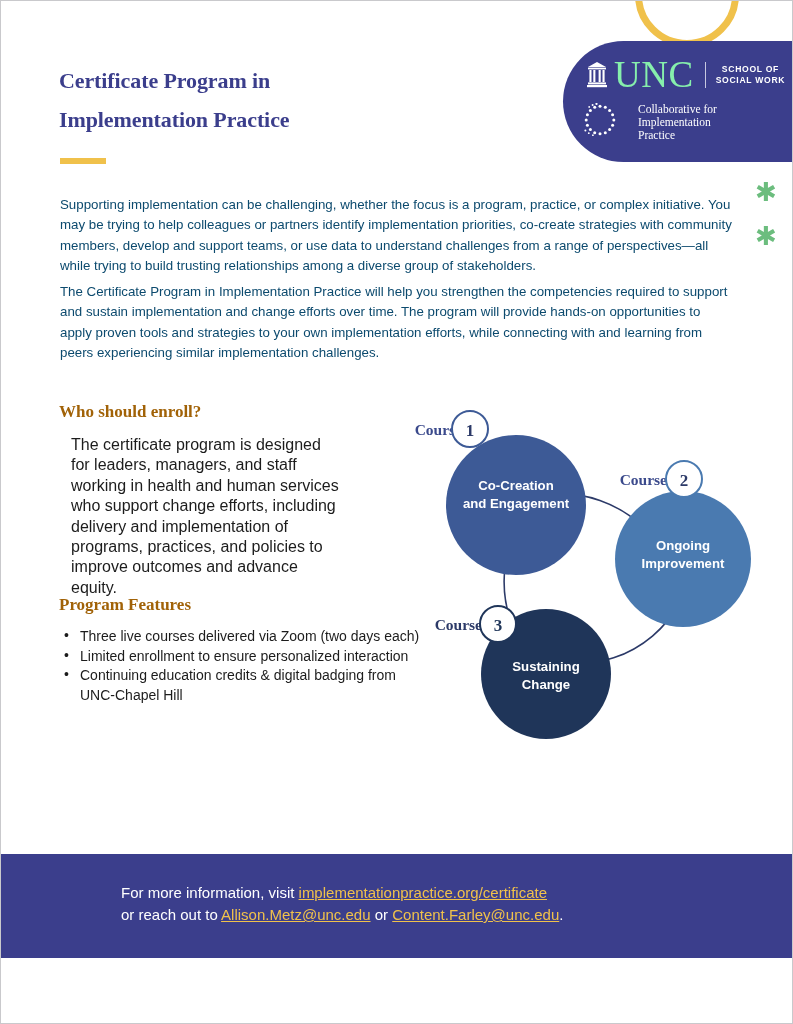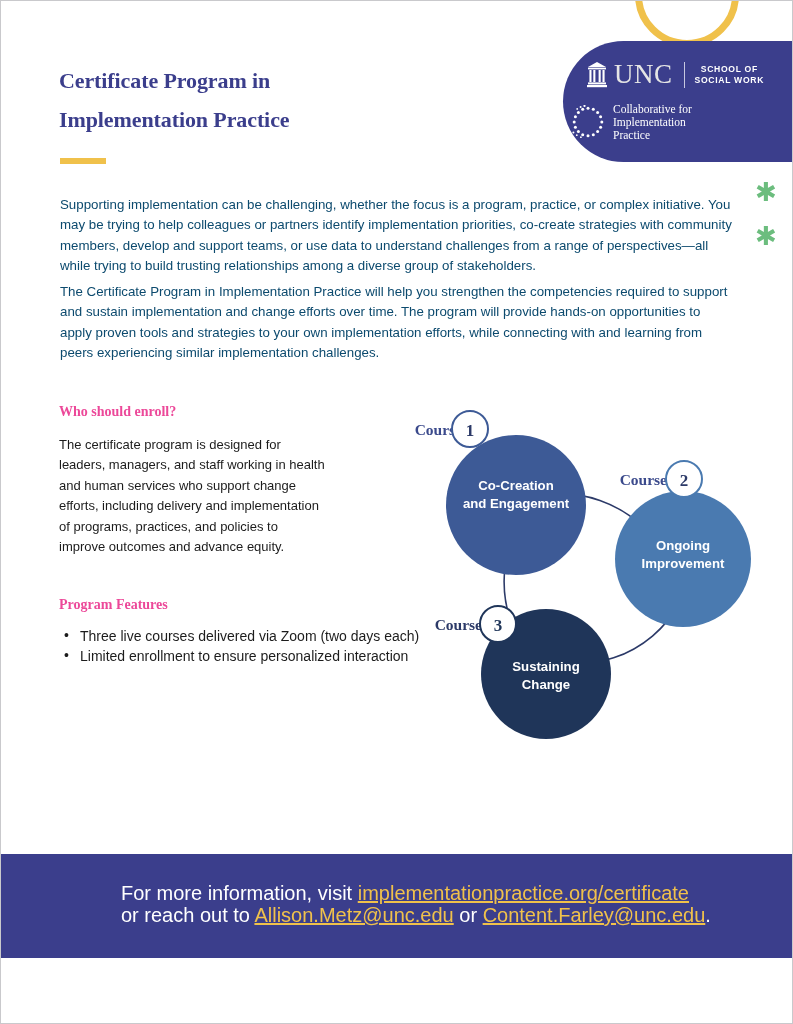--- a/index.html
+++ b/index.html
@@ -60,23 +60,23 @@
     left: 24px;
     top: 20px;
     display: flex;
     align-items: center;
     gap: 7px;
   }
 
   .oldwell-icon { display: block; }
 
   .unc-word {
-    color: #e5e5e5;
+    color: #86efac;
     font-family: "Liberation Serif", serif;
-    font-size: 27px;
+    font-size: 37px;
     line-height: 27px;
     letter-spacing: 0.5px;
   }
 
   .unc-divider {
     width: 1px;
     height: 26px;
     background: #c7c8e0;
     margin: 0 3px 0 4px;
   }
@@ -85,25 +85,25 @@
     color: #ffffff;
     font-size: 8.6px;
     font-weight: bold;
     line-height: 11px;
     letter-spacing: 0.7px;
     text-align: center;
   }
 
   .cip-row {
     position: absolute;
-    left: 8px;
+    left: 20px;
     top: 61px;
     display: flex;
-    align-items: flex-end;
-    gap: 8px;
+    align-items: center;
+    gap: 21px;
   }
 
   .cip-text {
     color: #ffffff;
     font-family: "Liberation Serif", serif;
     font-size: 11.5px;
     line-height: 13.2px;
     padding-top: 1px;
   }
 
@@ -151,36 +151,36 @@
     font-size: 13.3px;
     line-height: 20.4px;
   }
   .para.p1 { top: 194px; }
   .para.p2 { top: 281px; width: 672px; }
 
   
   .sec-head {
     position: absolute;
     left: 58px;
-    color: #ec4899;
+    color: #a16207;
     font-family: "Liberation Serif", serif;
     font-weight: bold;
-    font-size: 14px;
+    font-size: 17px;
     line-height: 20px;
   }
   .sec-head.who { top: 401px; }
   .sec-head.feat { top: 594px; }
 
   .who-body {
     position: absolute;
-    left: 58px;
+    left: 70px;
     top: 434px;
     width: 268px;
     color: #1c1c1c;
-    font-size: 13px;
+    font-size: 16px;
     line-height: 20.4px;
   }
 
   .features {
     position: absolute;
     left: 62px;
     top: 626px;
     width: 370px;
     list-style: none;
   }
@@ -223,21 +223,21 @@
     top: 853px;
     width: 791px;
     height: 104px;
     background: #3b3e8c;
   }
   .footer-text {
     position: absolute;
     left: 120px;
     top: 28px;
     color: #ffffff;
-    font-size: 20px;
+    font-size: 15px;
     line-height: 22px;
   }
   .footer-text a {
     color: #f0c14b;
     text-decoration: underline;
   }
 </style>
 </head>
 <body>
 
@@ -318,20 +318,21 @@
     <p class="para p1">Supporting implementation can be challenging, whether the focus is a program, practice, or complex initiative. You may be trying to help colleagues or partners identify implementation priorities, co-create strategies with community members, develop and support teams, or use data to understand challenges from a range of perspectives—all while trying to build trusting relationships among a diverse group of stakeholders.</p>
     <p class="para p2">The Certificate Program in Implementation Practice will help you strengthen the competencies required to support and sustain implementation and change efforts over time. The program will provide hands-on opportunities to apply proven tools and strategies to your own implementation efforts, while connecting with and learning from peers experiencing similar implementation challenges.</p>
 
     <h2 class="sec-head who">Who should enroll?</h2>
     <p class="who-body">The certificate program is designed for leaders, managers, and staff working in health and human services who support change efforts, including delivery and implementation of programs, practices, and policies to improve outcomes and advance equity.</p>
 
     <h2 class="sec-head feat">Program Features</h2>
     <ul class="features">
       <li><span>Three live courses delivered via Zoom (two days each)</span></li>
       <li><span>Limited enrollment to ensure personalized interaction</span></li>
+      <li><span>Continuing education credits &amp; digital badging from UNC-Chapel Hill</span></li>
     </ul>
 
     <div class="diagram">
       <svg width="400" height="340" viewBox="0 0 400 340" aria-hidden="true">
 
         <path d="M178 85 A 118 118 0 0 1 300 195" fill="none" stroke="#2c3a68" stroke-width="1.6"></path>
         <path d="M300 195 A 118 118 0 0 1 150 245" fill="none" stroke="#2c3a68" stroke-width="1.6"></path>
         <path d="M150 245 A 118 118 0 0 1 150 100" fill="none" stroke="#2c3a68" stroke-width="1.6"></path>
 
         <circle cx="137" cy="96" r="70" fill="#3d5a96"></circle>

